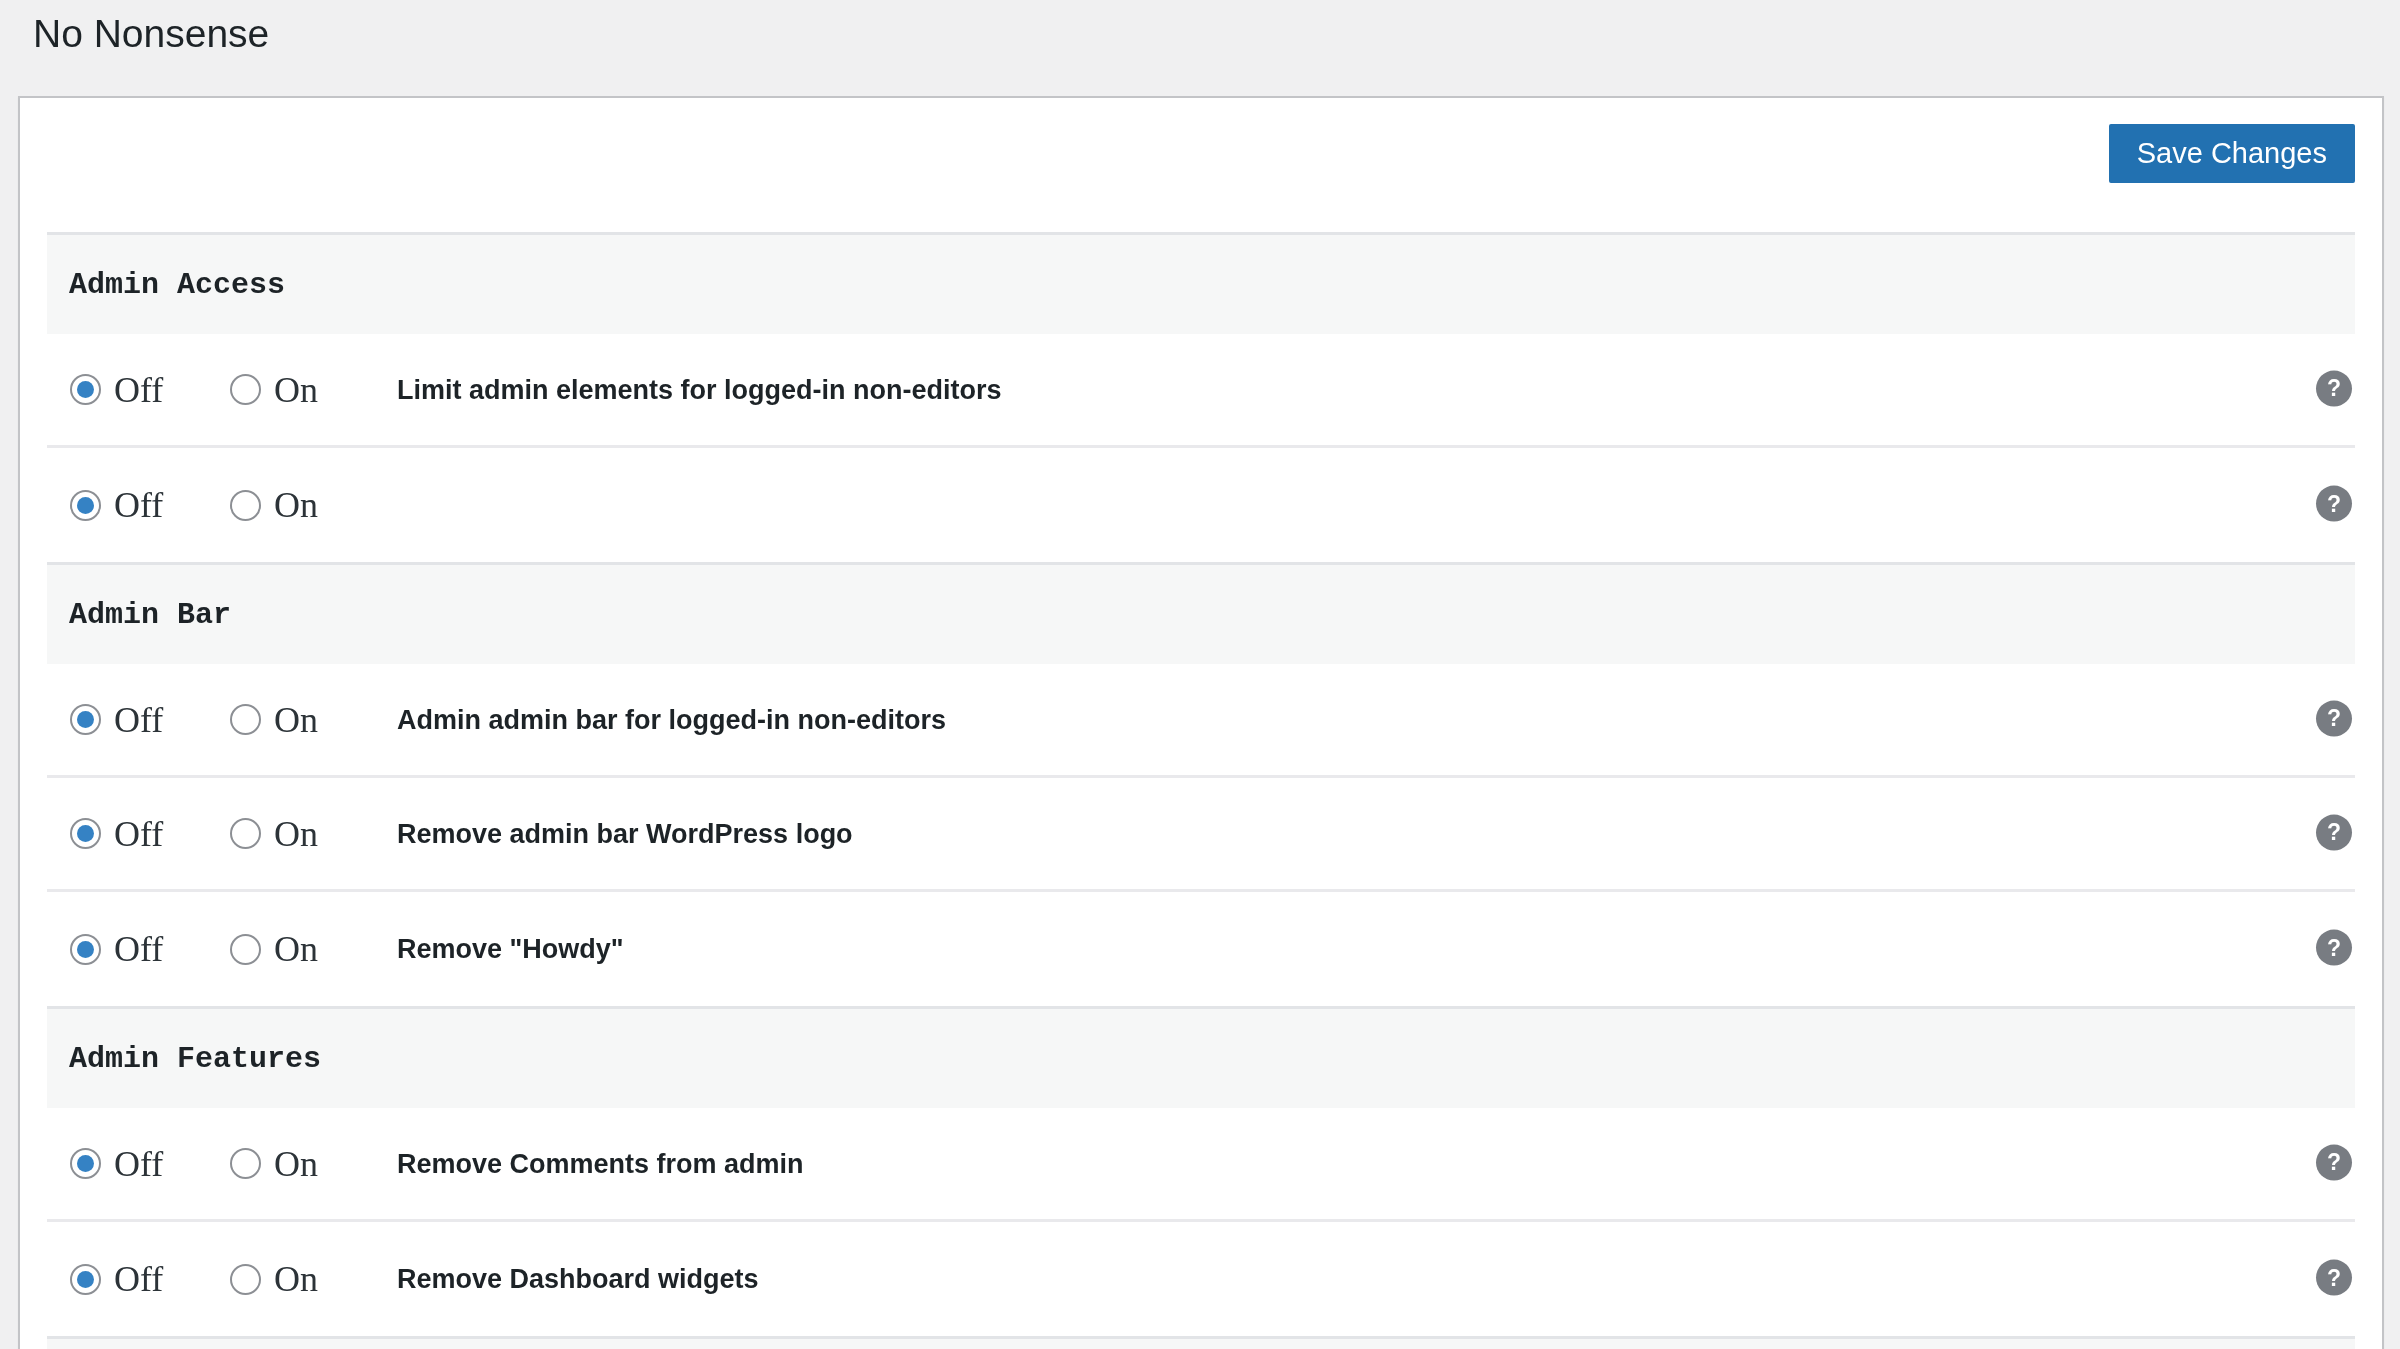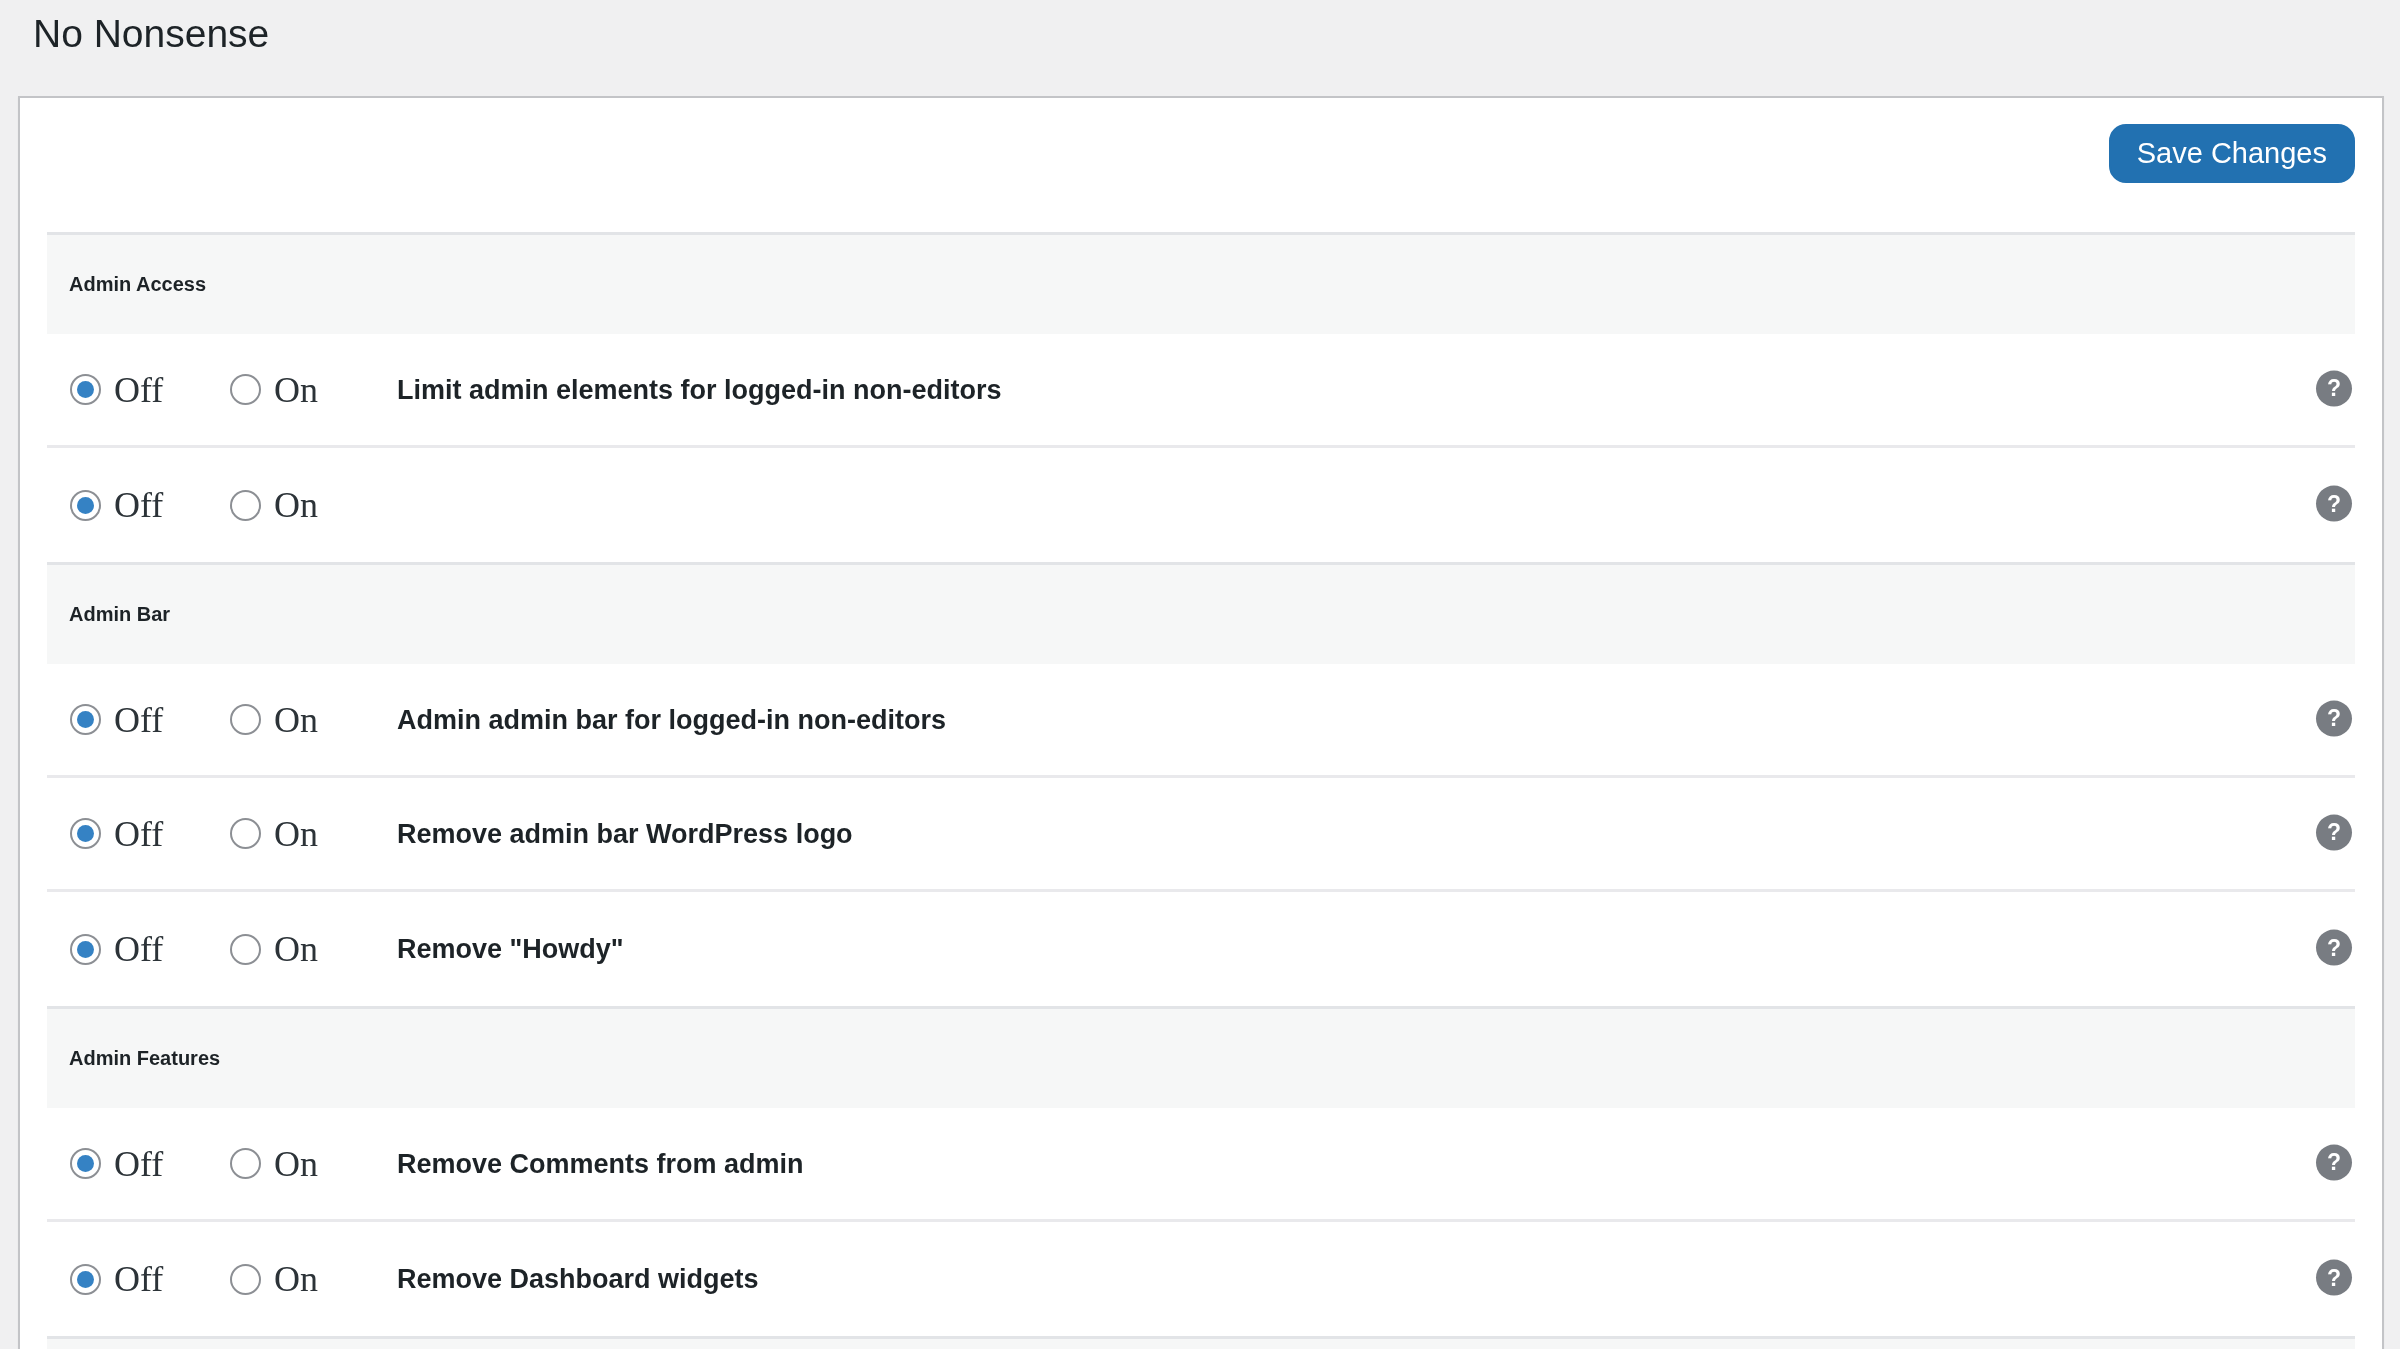--- a/index.html
+++ b/index.html
@@ -21,27 +21,27 @@
   }
   .card{
     position:absolute;left:18px;top:96px;width:2366px;height:1400px;
     background:var(--card-bg);border:2px solid var(--card-border);
     box-shadow:0 1px 2px rgba(0,0,0,.04);
     padding:26px 27px;
   }
   .toolbar{height:59px;margin-bottom:49px;}
   .save-btn{
     display:block;margin-left:auto;height:59px;padding:0 26px;
-    background:var(--accent);border:2px solid var(--accent);border-radius:17px;
+    background:var(--accent);border:2px solid var(--accent);border-radius:2px;
     color:#fff;font-size:29px;font-family:inherit;cursor:pointer;
   }
   .section-header{
     height:102px;background:var(--band-bg);border-top:3px solid var(--band-border);
     display:flex;align-items:center;padding-left:22px;
-    font-size:20px;font-weight:600;color:var(--text);
+    font-size:30px;font-weight:600;color:var(--text);font-family:Liberation Mono, monospace;
   }
   .setting-row{position:relative;height:114px;}
   .setting-row.divided{border-bottom:3px solid var(--divider);}
   .radio-item{
     position:absolute;top:50%;transform:translateY(-50%);
     display:flex;align-items:center;gap:13px;cursor:pointer;
   }
   .radio-item.pos-off{left:23px;}
   .radio-item.pos-on{left:183px;align-items:center;}
   .radio{

